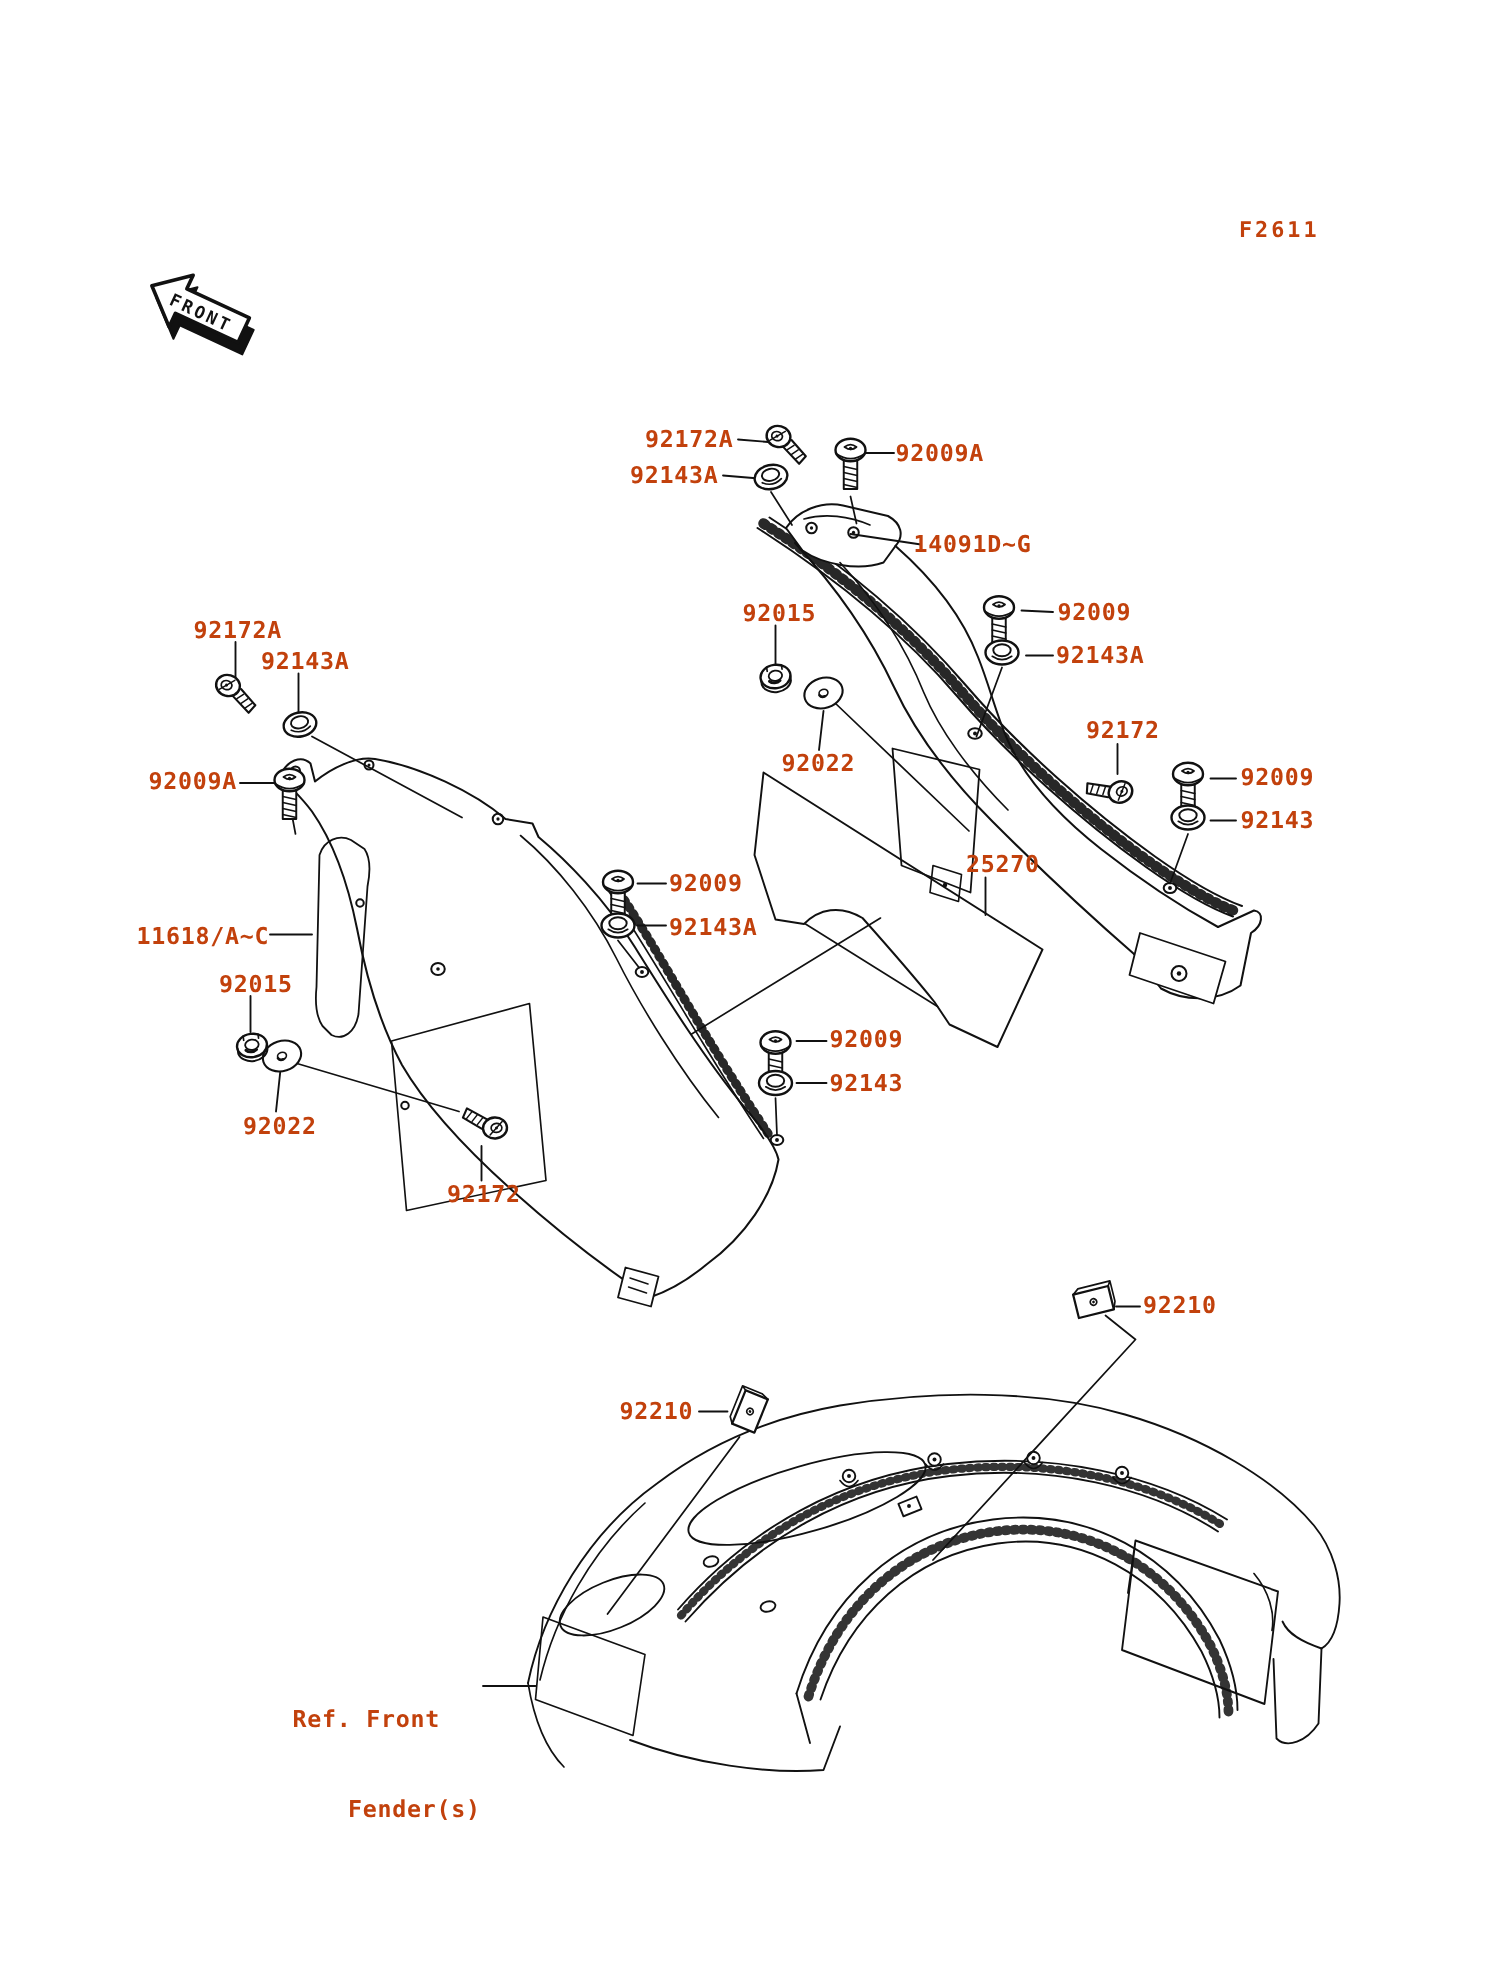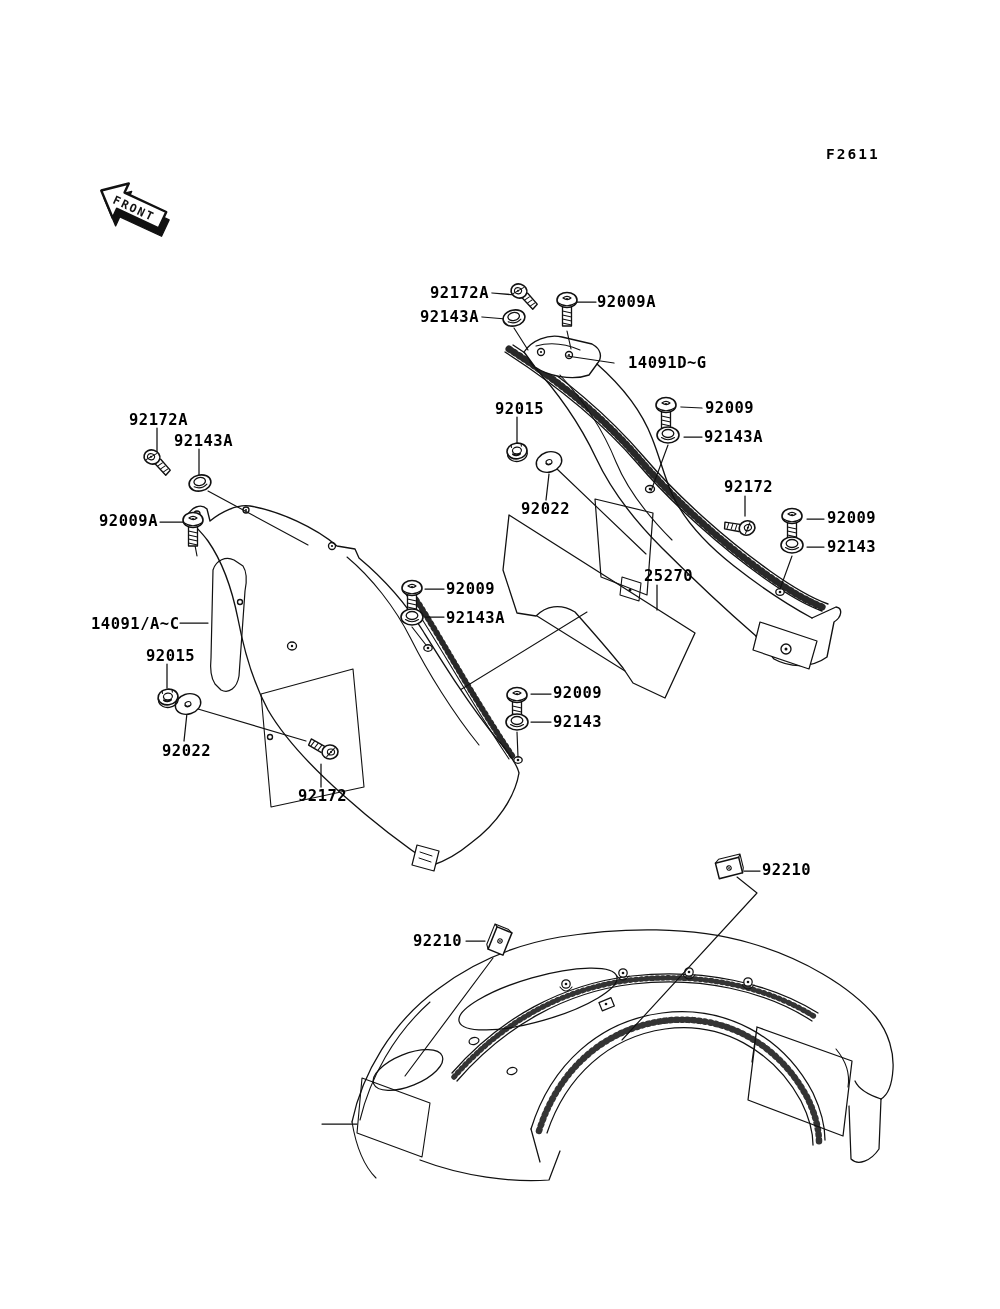--- a/index.html
+++ b/index.html
@@ -1,20 +1,20 @@
 <!DOCTYPE html>
 <html><head>
 <meta charset="utf-8">
 <style>
   html,body{margin:0;padding:0;background:#ffffff;}
   .stage{position:relative;width:1000px;height:1309px;background:#fff;overflow:hidden;
          font-family:"DejaVu Sans Mono","Liberation Mono",monospace;color:#111;}
   .stage svg{position:absolute;left:0;top:0;}
   .co{position:absolute;font-weight:bold;font-size:15.5px;line-height:15px;
-      letter-spacing:0.5px;white-space:pre;color:#000000;}
+      letter-spacing:0.5px;white-space:pre;color:#c2410c;}
   .fig{font-size:14.5px;letter-spacing:2px;}
   .ref{line-height:20px;}
   .ref .l2{padding-left:37px;}
 </style>
 </head>
 <body>
 
 <div class="stage">
 
 <svg width="1000" height="1309" viewBox="0 0 1000 1309" fill="none" stroke="#111" stroke-width="1.3" stroke-linecap="round" stroke-linejoin="round">
@@ -215,37 +215,41 @@
     <path d="M0,16 L22,-2 L22,8 L68,8 L68,26 L22,26 L22,36 Z" fill="#fff" stroke="#111" stroke-width="2.4"></path>
     <text x="15" y="22.5" font-size="11.5" font-weight="bold" letter-spacing="2" fill="#111" stroke="none" font-family="DejaVu Sans Mono, monospace">FRONT</text>
   </g>
 </svg>
 
   <div class="co fig" style="left:826px;top:147px">F2611</div>
 
   <div class="co" style="left:430px;top:286px">92172A</div>
   <div class="co" style="left:597px;top:295px">92009A</div>
   <div class="co" style="left:420px;top:310px">92143A</div>
-  <div class="co" style="left:628px;top:356px">14091D~G</div>
+  <div class="co" style="left:609px;top:356px">14091D~G</div>
   <div class="co" style="left:495px;top:402px">92015</div>
   <div class="co" style="left:705px;top:401px">92009</div>
   <div class="co" style="left:704px;top:430px">92143A</div>
   <div class="co" style="left:521px;top:502px">92022</div>
   <div class="co" style="left:724px;top:480px">92172</div>
   <div class="co" style="left:827px;top:511px">92009</div>
   <div class="co" style="left:827px;top:540px">92143</div>
   <div class="co" style="left:129px;top:413px">92172A</div>
   <div class="co" style="left:174px;top:434px">92143A</div>
   <div class="co" style="left:99px;top:514px">92009A</div>
-  <div class="co" style="left:91px;top:617px">14091/A~C</div>
+  <div class="co" style="left:91px;top:617px">11618/A~C</div>
   <div class="co" style="left:146px;top:649px">92015</div>
   <div class="co" style="left:162px;top:744px">92022</div>
   <div class="co" style="left:446px;top:582px">92009</div>
   <div class="co" style="left:446px;top:611px">92143A</div>
   <div class="co" style="left:644px;top:569px">25270</div>
   <div class="co" style="left:553px;top:686px">92009</div>
   <div class="co" style="left:553px;top:715px">92143</div>
   <div class="co" style="left:298px;top:789px">92172</div>
   <div class="co" style="left:762px;top:863px">92210</div>
   <div class="co" style="left:413px;top:934px">92210</div>
 
+  <div class="co ref" style="left:195px;top:1096px">
+    <div class="l1">Ref. Front</div>
+    <div class="l2">Fender(s)</div>
+  </div>
 
 </div>
 
 </body></html>

